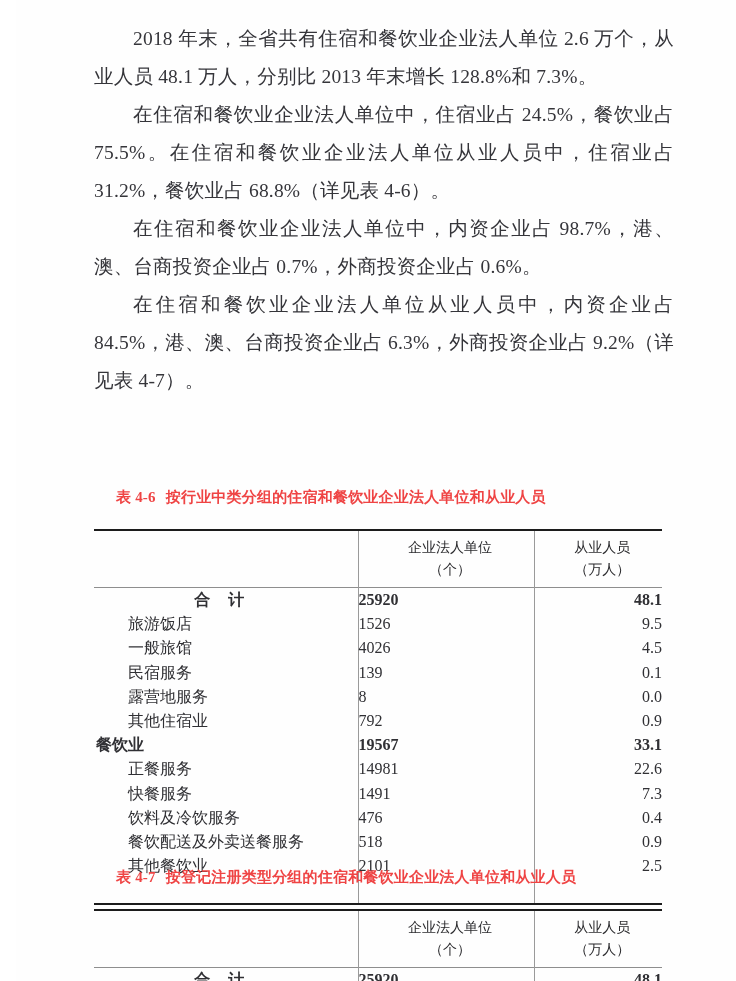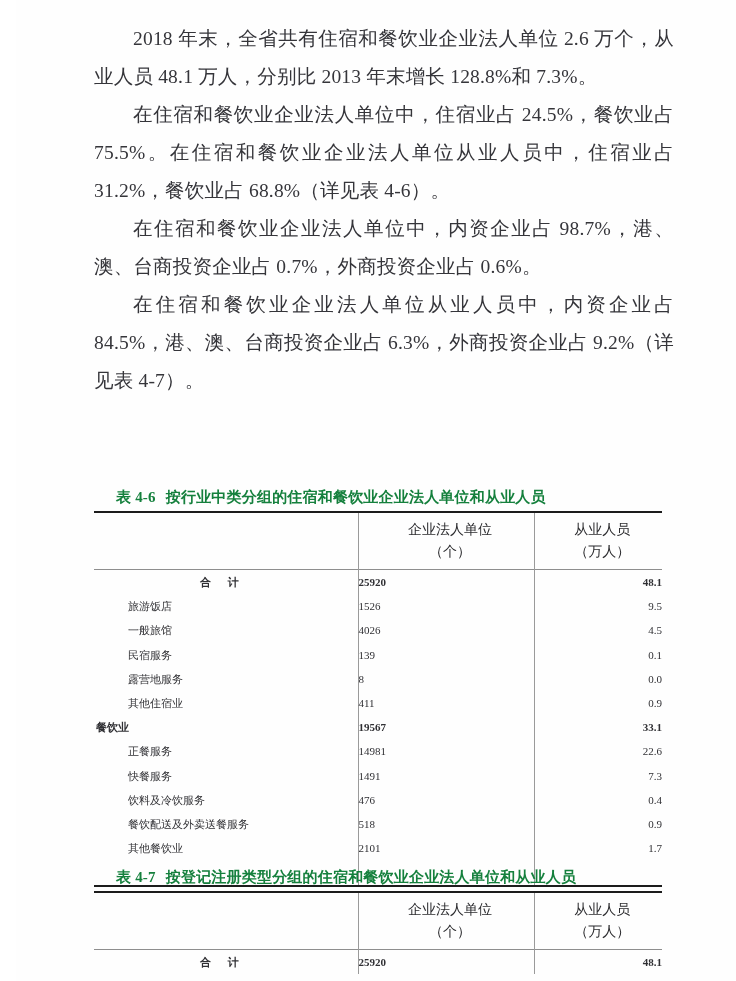--- a/index.html
+++ b/index.html
@@ -49,24 +49,24 @@
     position: absolute;
     left: 78px;
     width: 568px;
   }
   #table46-block { top: 488px; }
   #table47-block { top: 868px; }
 
   .tbl-caption {
     font-size: 15px;
     font-weight: bold;
-    color: #15803d;
+    color: #ef4444;
     letter-spacing: 0.2px;
     padding-left: 22px;
-    padding-bottom: 4px;
+    padding-bottom: 22px;
     white-space: nowrap;
   }
   .tbl-caption .cap-num { margin-right: 10px; }
 
   table.stat {
     width: 568px;
     border-collapse: collapse;
     table-layout: fixed;
     font-size: 13.5px;
     color: #303034;
@@ -101,21 +101,21 @@
   }
   .hd-cell .hd-l1 { display: block; }
   .hd-cell .hd-l2 { display: block; }
   .vline-l { border-left: 1.3px solid #9a9a9a; }
 
   table.stat tbody td {
     padding: 0;
     height: 24.2px;
     line-height: 24.2px;
     vertical-align: middle;
-    font-size: 11px;
+    font-size: 16px;
   }
   td.name    { text-align: left; padding-left: 0; white-space: nowrap; }
   td.num     { text-align: left; padding-right: 2px; font-variant-numeric: tabular-nums; }
   td.num2    { text-align: right; padding-right: 14px; font-variant-numeric: tabular-nums; }
 
   .lvl-total {
     display: block;
     text-align: center;
     padding-right: 6px;
     letter-spacing: 7px;
@@ -211,21 +211,21 @@
               <span class="lvl-sub">露营地服务</span>
             </td>
           <td class="num vline-l">8</td>
           <td class="num2 vline-l">0.0</td>
         </tr>
 
         <tr>
           <td class="name">
               <span class="lvl-sub">其他住宿业</span>
             </td>
-          <td class="num vline-l">411</td>
+          <td class="num vline-l">792</td>
           <td class="num2 vline-l">0.9</td>
         </tr>
 
         <tr class="bold">
           <td class="name">
               <span class="lvl-major">餐饮业</span>
             </td>
           <td class="num vline-l">19567</td>
           <td class="num2 vline-l">33.1</td>
         </tr>
@@ -260,21 +260,21 @@
             </td>
           <td class="num vline-l">518</td>
           <td class="num2 vline-l">0.9</td>
         </tr>
 
         <tr>
           <td class="name">
               <span class="lvl-sub">其他餐饮业</span>
             </td>
           <td class="num vline-l">2101</td>
-          <td class="num2 vline-l">1.7</td>
+          <td class="num2 vline-l">2.5</td>
         </tr>
 
         <tr class="spacer-row">
           <td class="rule-bot"></td>
           <td class="rule-bot vline-l"></td>
           <td class="rule-bot vline-l"></td>
         </tr>
 
       </tbody>
     </table>

